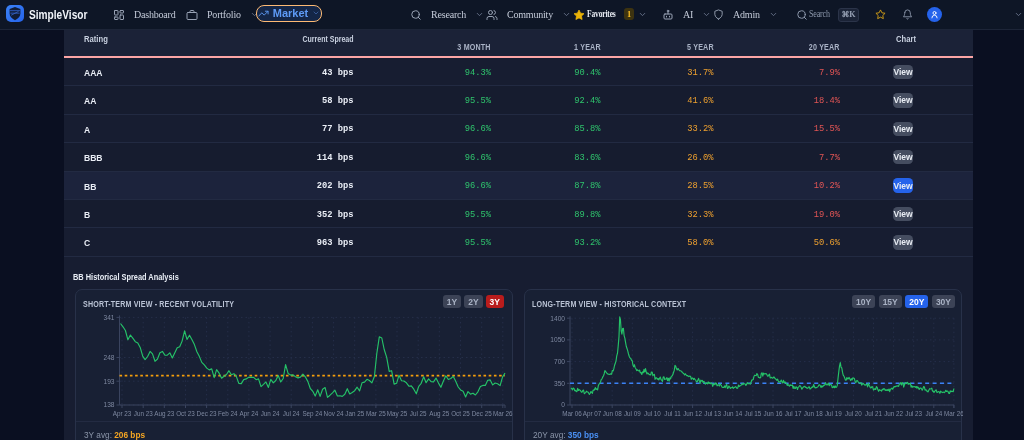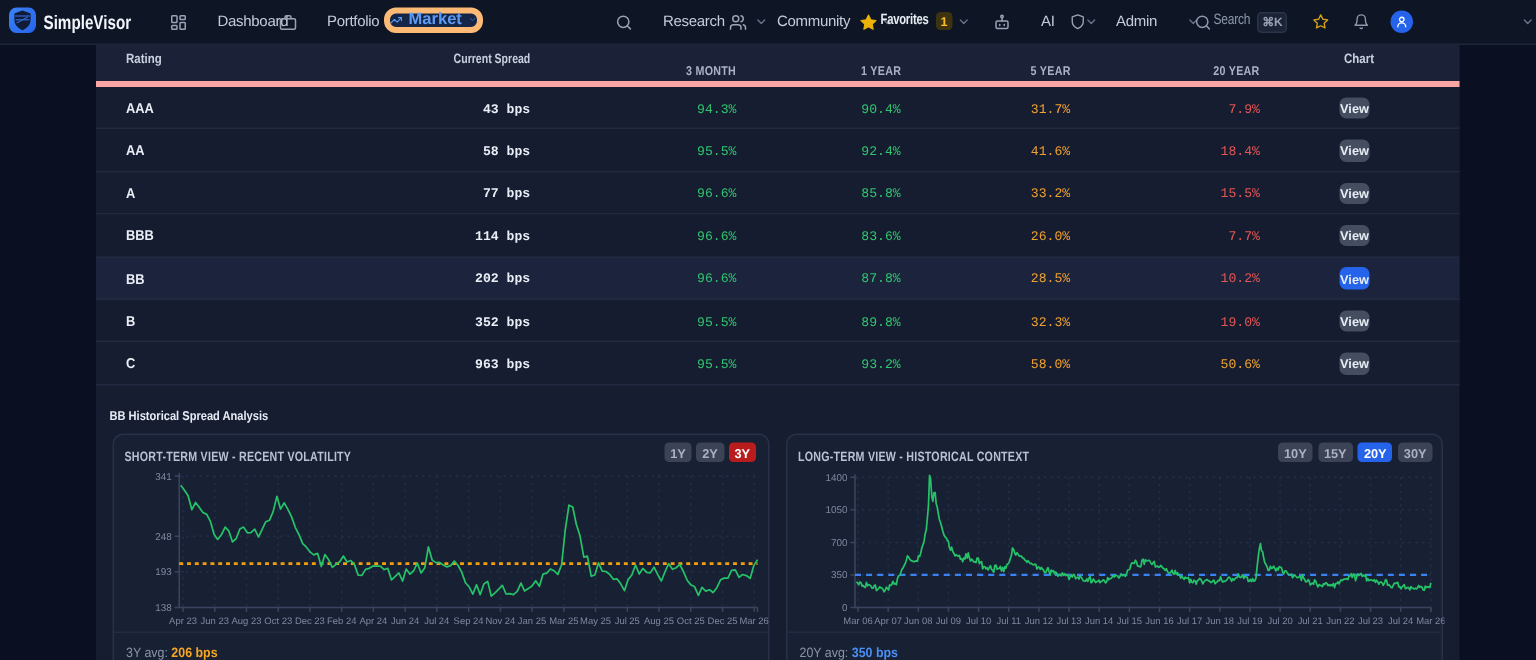--- a/index.html
+++ b/index.html
@@ -1,31 +1,31 @@
 <!DOCTYPE html>
 <html><head>
 <meta charset="utf-8">
 <style>
 * { margin:0; padding:0; box-sizing:border-box; }
 html,body { width:1024px; height:440px; overflow:hidden; background:#0a0f21;
   font-family:"Liberation Sans", sans-serif; }
 #nav { position:absolute; left:0; top:0; width:1024px; height:30px; background:#0e1626;
   border-bottom:1px solid #1d2538; }
-.ni { position:absolute; top:0; height:29px; display:flex; align-items:center; gap:20px;
-  font-size:10px; letter-spacing:-.2px; color:#c4cbd9; white-space:nowrap; }
+.ni { position:absolute; top:0; height:29px; display:flex; align-items:center; gap:9px;
+  font-size:10px; letter-spacing:-.2px; color:#c4cbd9; white-space:nowrap;font-family:Liberation Serif, serif; }
 #logo { position:absolute; left:6px; top:5px; width:18px; height:17px; border-radius:5px;
   background:linear-gradient(135deg,#3b82f6,#2563eb); }
 #brand { position:absolute; left:29px; top:0; height:29px; display:flex; align-items:center; transform:scaleX(.78); transform-origin:0 50%;
   font-size:13px; font-weight:700; color:#f2f5fa; }
 #mkt { position:absolute; left:256px; top:4.5px; width:66px; height:17px; border-radius:8px;
-  background:#142647; border:4px solid #fdba74; display:flex; align-items:center;
+  background:#142647; border:1px solid #fdba74; display:flex; align-items:center;
   justify-content:center; gap:4px; font-size:11px; color:#5e9bf7; font-weight:600; }
 #content { position:absolute; left:64px; top:30px; width:909px; height:410px; background:#171d31; }
 #thead { position:absolute; left:0; top:0; width:909px; height:28px; background:#1b2237;
-  border-bottom:4px solid #fca5a5; }
+  border-bottom:2px solid #fca5a5; }
 .h1 { position:absolute; top:3.5px; font-size:9px; font-weight:700; color:#c9d1e0; }
 .sx { transform:scaleX(.78); transform-origin:100% 50%; }
 .h2 { position:absolute; top:12px; font-size:8.5px; font-weight:700; color:#aab3c6; letter-spacing:.2px; transform:scaleX(.84); transform-origin:100% 50%; }
 .row { position:absolute; left:0; width:909px; height:28.4px; border-bottom:1px solid #222a42; }
 .row.odd { background:#171d31; }
 .row.even { background:#161c2f; }
 .row.hl { background:#1c233c; }
 .row .rt { position:absolute; left:20px; top:9px; font-size:9.5px; font-weight:700; color:#eaeef6; transform:scaleX(.9); transform-origin:0 50%; }
 .num { position:absolute; top:9.5px; font-family:"Liberation Mono", monospace; font-size:8.75px; }
 .num.b { color:#eaeef6; font-weight:700; }

